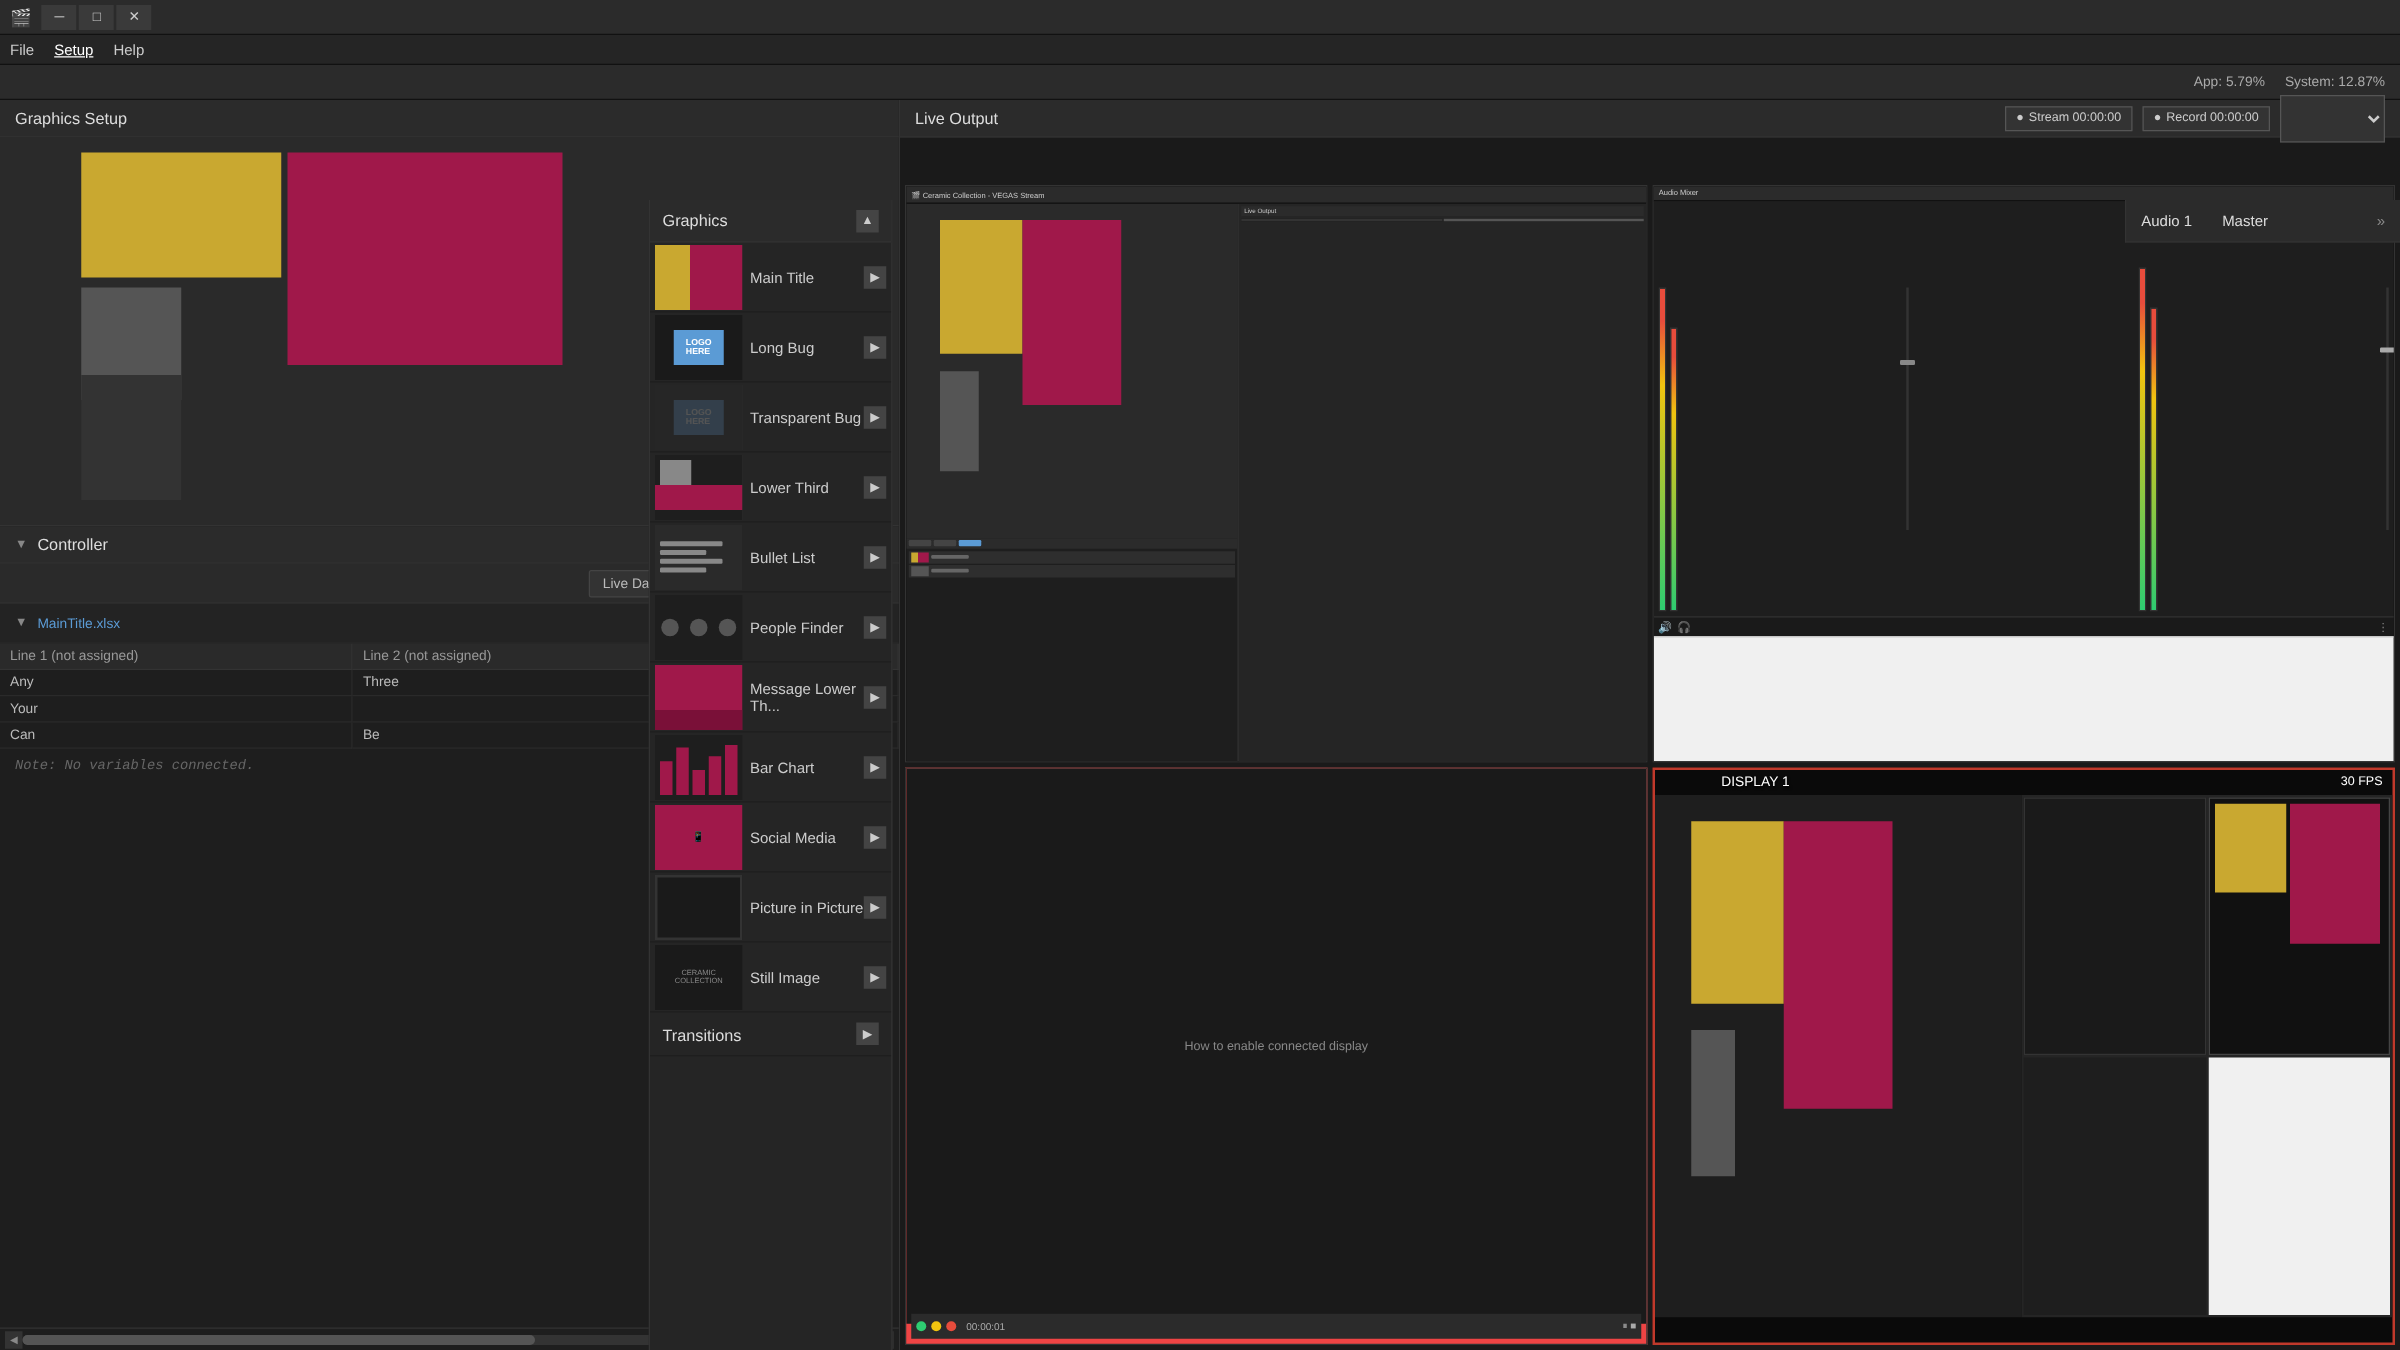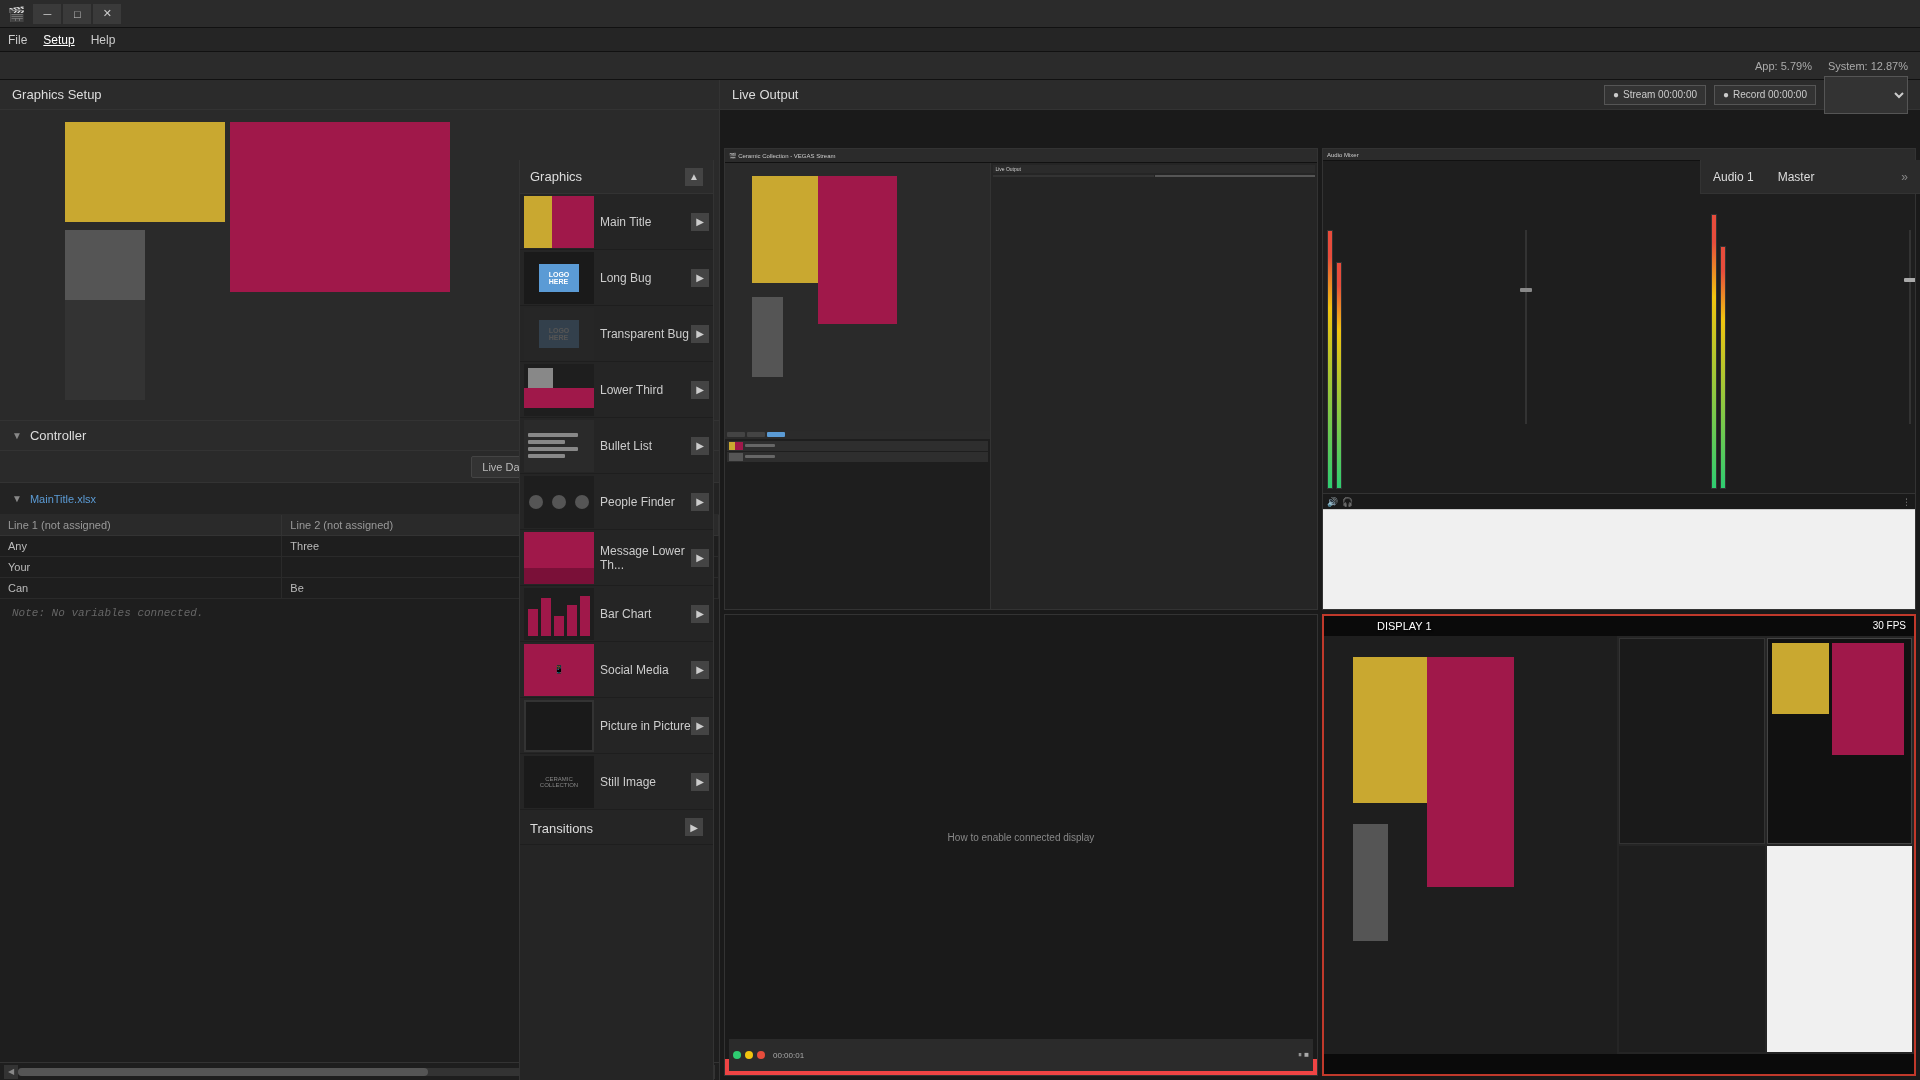--- a/index.html
+++ b/index.html
@@ -644,21 +644,21 @@
       right: 8px;
       color: #fff;
       font-size: 10px;
       z-index: 5;
     }
     .taskbar-mini {
       position: absolute;
       bottom: 4px;
       left: 4px;
       right: 4px;
-      height: 32px;
+      height: 20px;
       background: #2b2b2b;
       display: flex;
       align-items: center;
       padding: 0 4px;
       gap: 4px;
       font-size: 8px;
       color: #aaa;
       z-index: 5;
     }
     .taskbar-dot { width: 8px; height: 8px; border-radius: 50%; }

